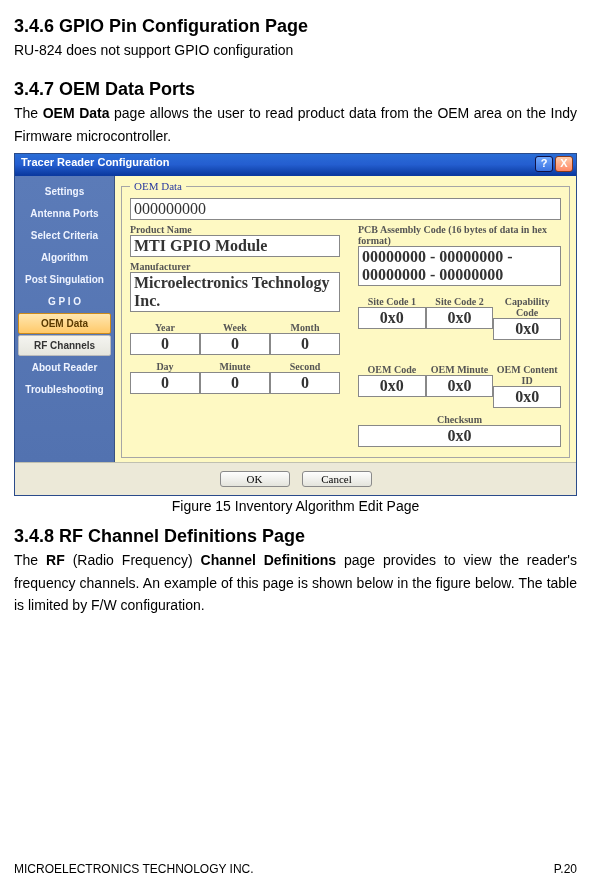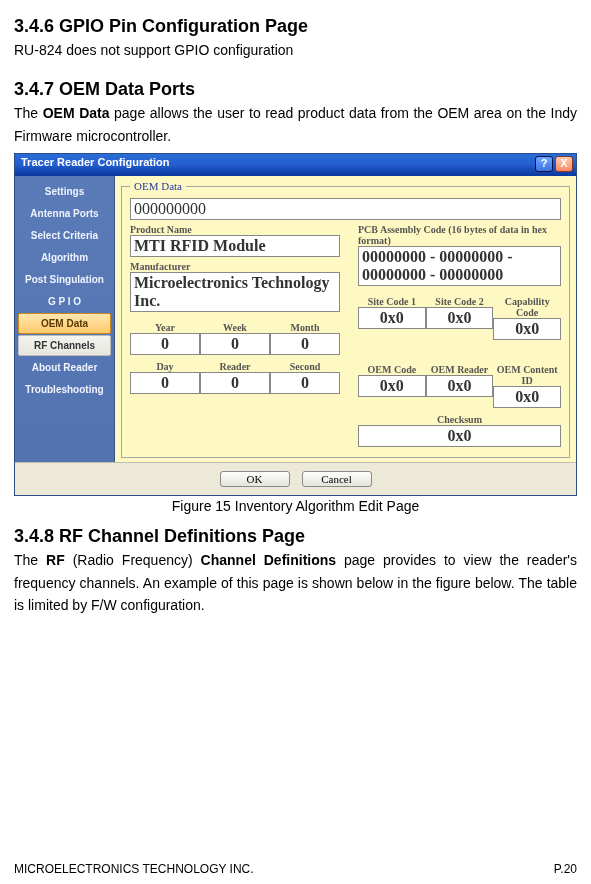--- a/index.html
+++ b/index.html
@@ -194,21 +194,21 @@
     </div>
     <div class="content">
       <fieldset class="oem">
         <legend>OEM Data</legend>
 
         <div class="field wide">000000000</div>
 
         <div class="row" style="gap:18px;">
           <div class="leftcol col">
             <div class="label">Product Name</div>
-            <div class="field">MTI RFID Module</div>
+            <div class="field">MTI GPIO Module</div>
             <div class="label">Manufacturer</div>
             <div class="field">Microelectronics Technology Inc.</div>
 
             <div class="small-grid">
               <div class="cell">
                 <div class="label">Year</div>
                 <div class="field">0</div>
               </div>
               <div class="cell">
                 <div class="label">Week</div>
@@ -218,21 +218,21 @@
                 <div class="label">Month</div>
                 <div class="field">0</div>
               </div>
             </div>
             <div class="small-grid" style="margin-top:2px;">
               <div class="cell">
                 <div class="label">Day</div>
                 <div class="field">0</div>
               </div>
               <div class="cell">
-                <div class="label">Reader</div>
+                <div class="label">Minute</div>
                 <div class="field">0</div>
               </div>
               <div class="cell">
                 <div class="label">Second</div>
                 <div class="field">0</div>
               </div>
             </div>
           </div>
 
           <div class="rightcol col">
@@ -252,21 +252,21 @@
                 <div class="label">Capability Code</div>
                 <div class="field">0x0</div>
               </div>
             </div>
             <div class="small-grid" style="margin-top:20px;">
               <div class="cell">
                 <div class="label">OEM Code</div>
                 <div class="field">0x0</div>
               </div>
               <div class="cell">
-                <div class="label">OEM Reader</div>
+                <div class="label">OEM Minute</div>
                 <div class="field">0x0</div>
               </div>
               <div class="cell">
                 <div class="label">OEM Content ID</div>
                 <div class="field">0x0</div>
               </div>
             </div>
             <div class="small-grid" style="margin-top:2px;">
               <div class="cell">
                 <div class="label">Checksum</div>

